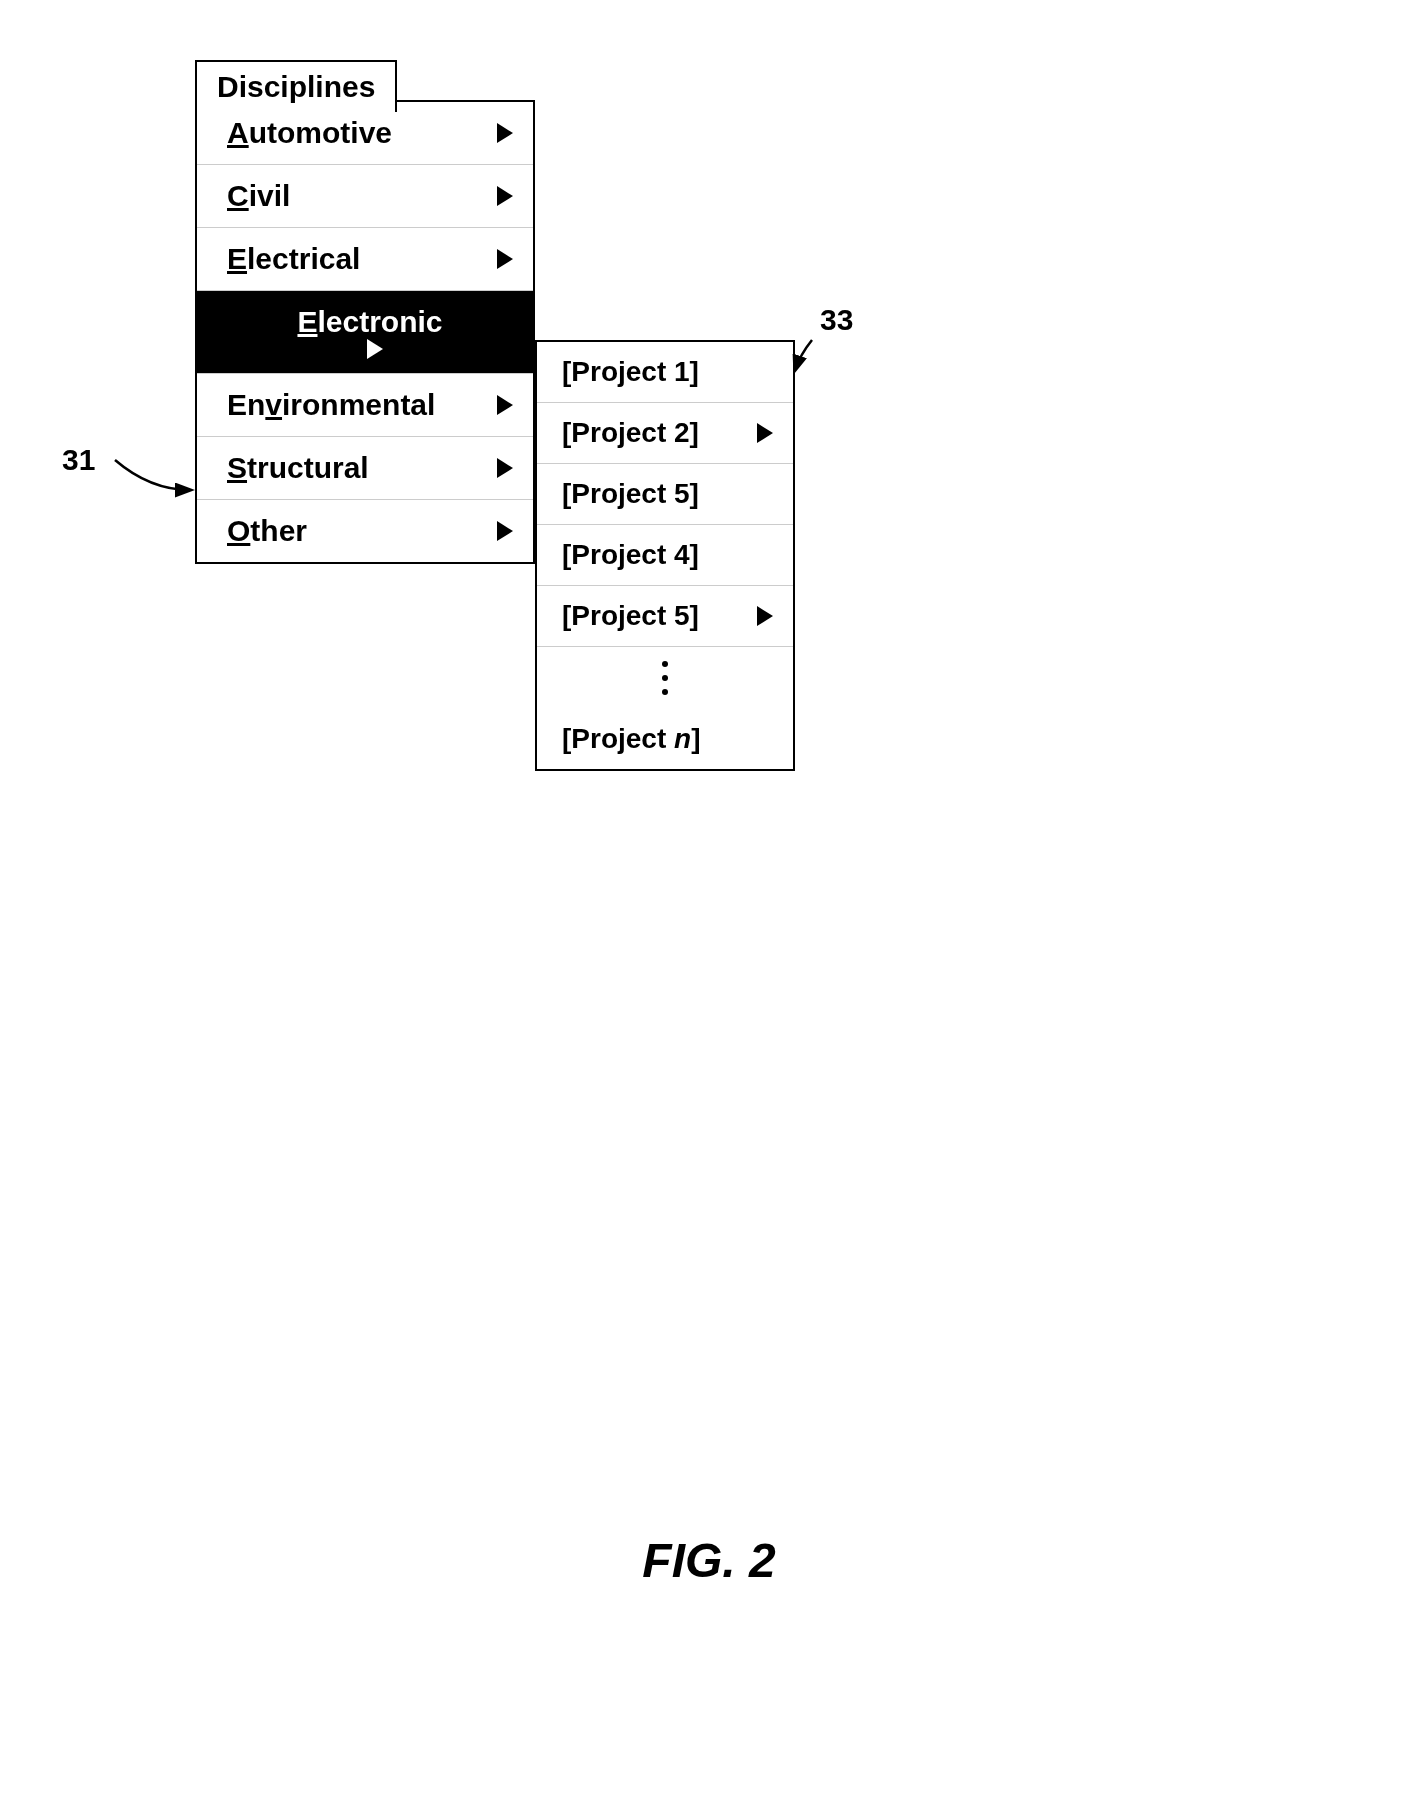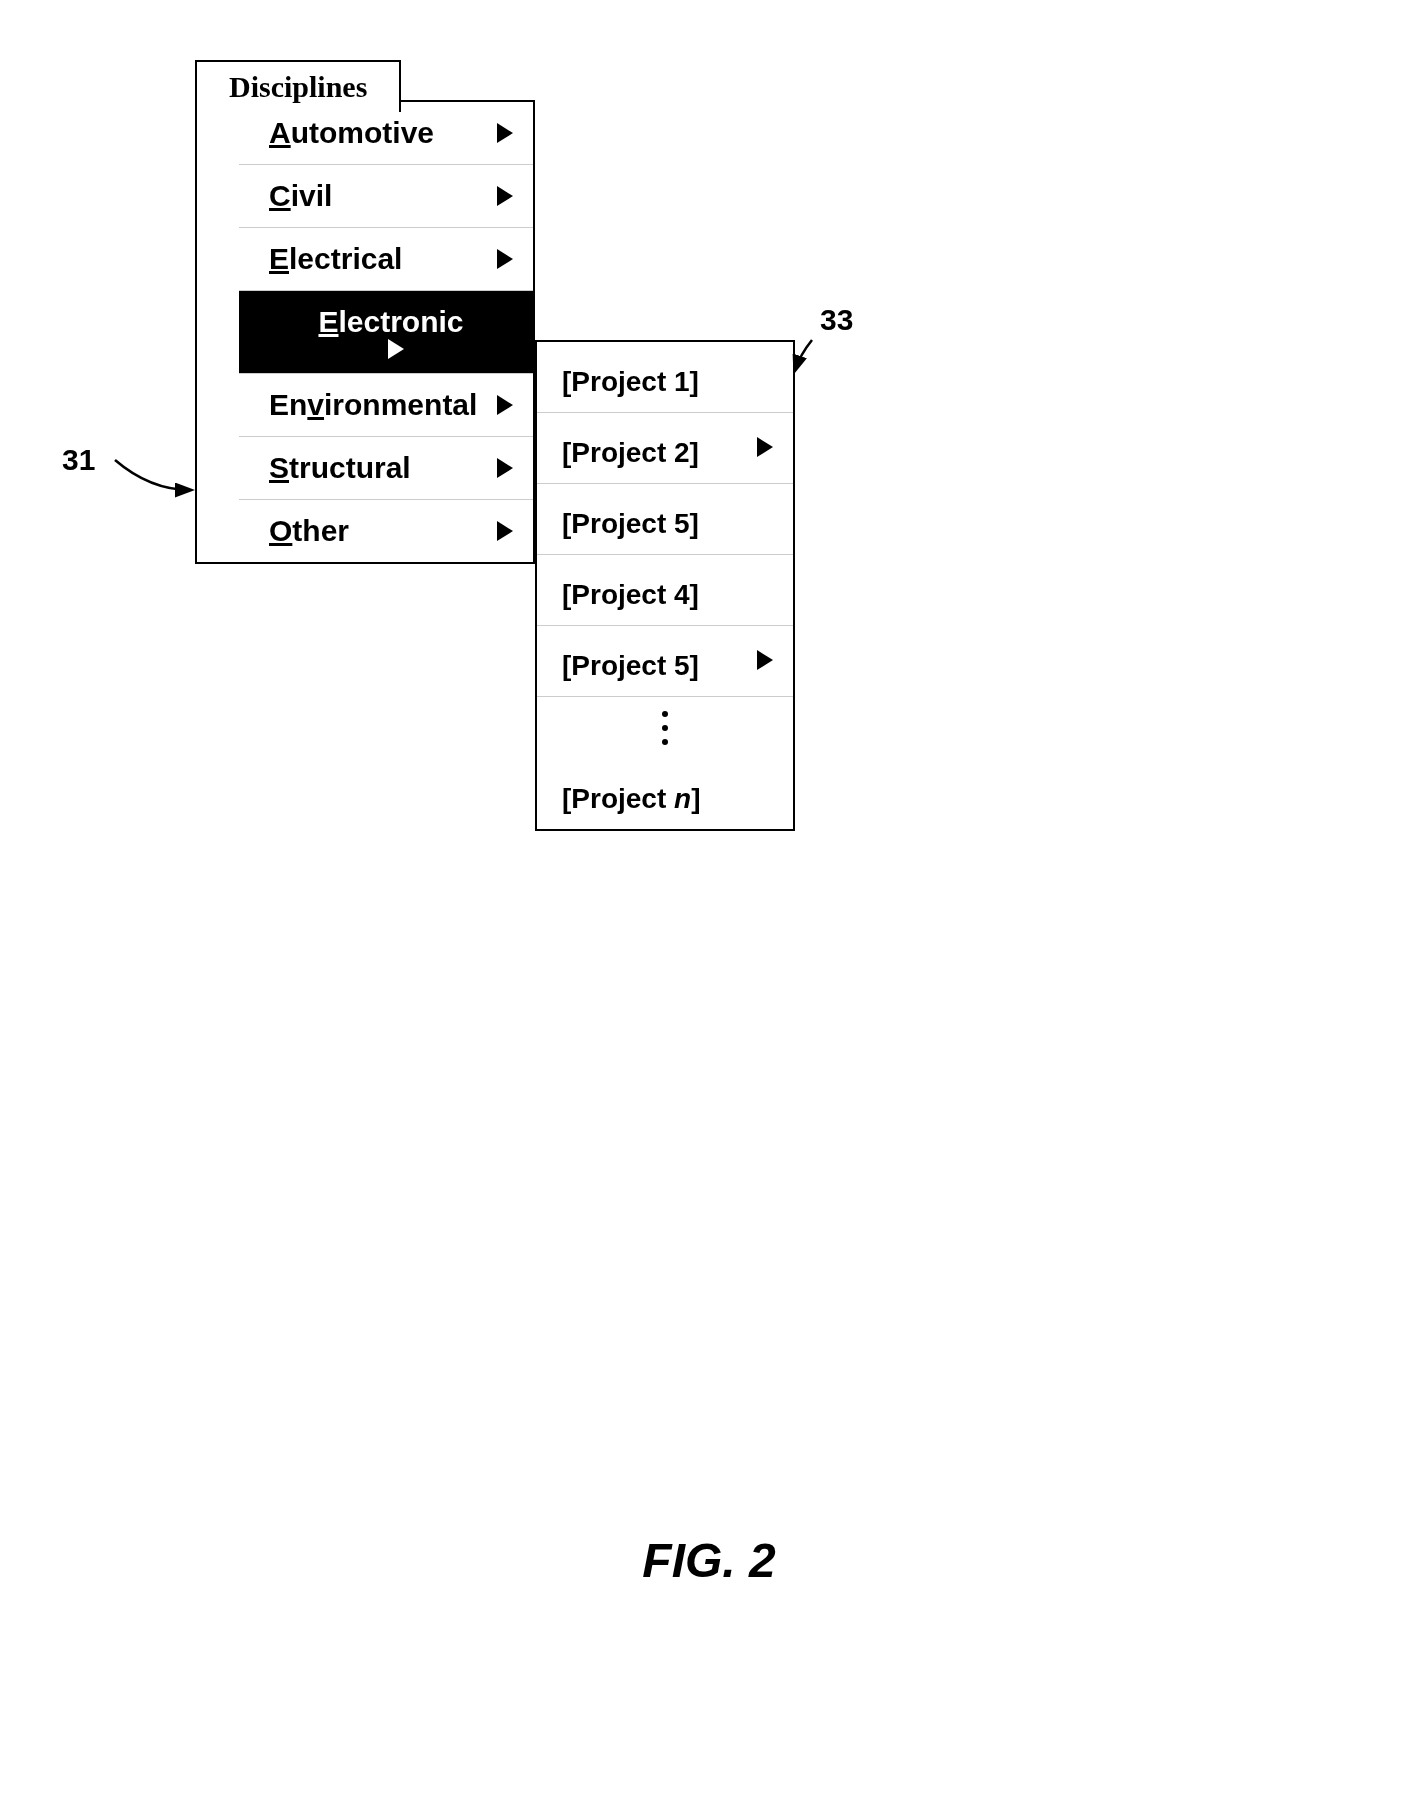--- a/index.html
+++ b/index.html
@@ -17,26 +17,25 @@
       overflow: hidden;
     }
 
     
     .disciplines-tab {
       position: absolute;
       top: 60px;
       left: 195px;
       background: #ffffff;
       border: 2.5px solid #000;
-      padding: 8px 32px;
+      padding: 8px 20px;
       font-size: 30px;
       font-weight: bold;
       z-index: 10;
       border-bottom: none;
-      font-family: Liberation Serif, serif;
     }
 
     
     .disciplines-menu {
       position: absolute;
       top: 100px;
       left: 195px;
       width: 340px;
       border: 2.5px solid #000;
       background: #ffffff;
@@ -46,21 +45,20 @@
     .menu-item {
       display: flex;
       align-items: center;
       justify-content: space-between;
       padding: 14px 20px 14px 30px;
       font-size: 30px;
       font-weight: bold;
       border-bottom: 1px solid #ccc;
       cursor: pointer;
       position: relative;
-      margin-left: 42px;
     }
 
     .menu-item:last-child {
       border-bottom: none;
     }
 
     .menu-item.highlighted {
       background: #000000;
       color: #ffffff;
       flex-direction: column;
@@ -90,22 +88,23 @@
       top: 340px;
       left: 535px;
       width: 260px;
       border: 2.5px solid #000;
       background: #ffffff;
       z-index: 5;
     }
 
     .project-item {
       display: flex;
+      align-items: center;
       justify-content: space-between;
-      padding: 24px 20px 14px 25px;
+      padding: 14px 20px 14px 25px;
       font-size: 28px;
       font-weight: bold;
       border-bottom: 1px solid #ccc;
     }
 
     .project-item:last-child {
       border-bottom: none;
     }
 
     .project-item .arrow-right {

